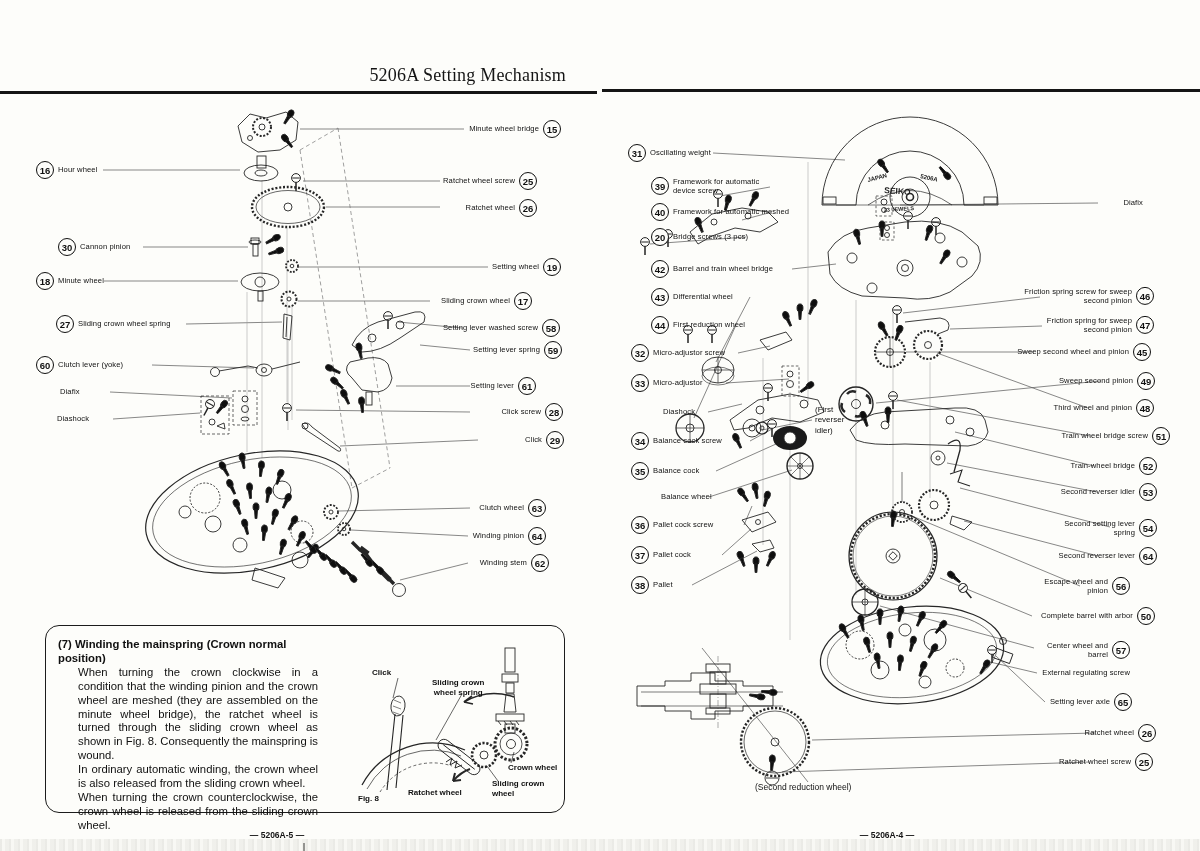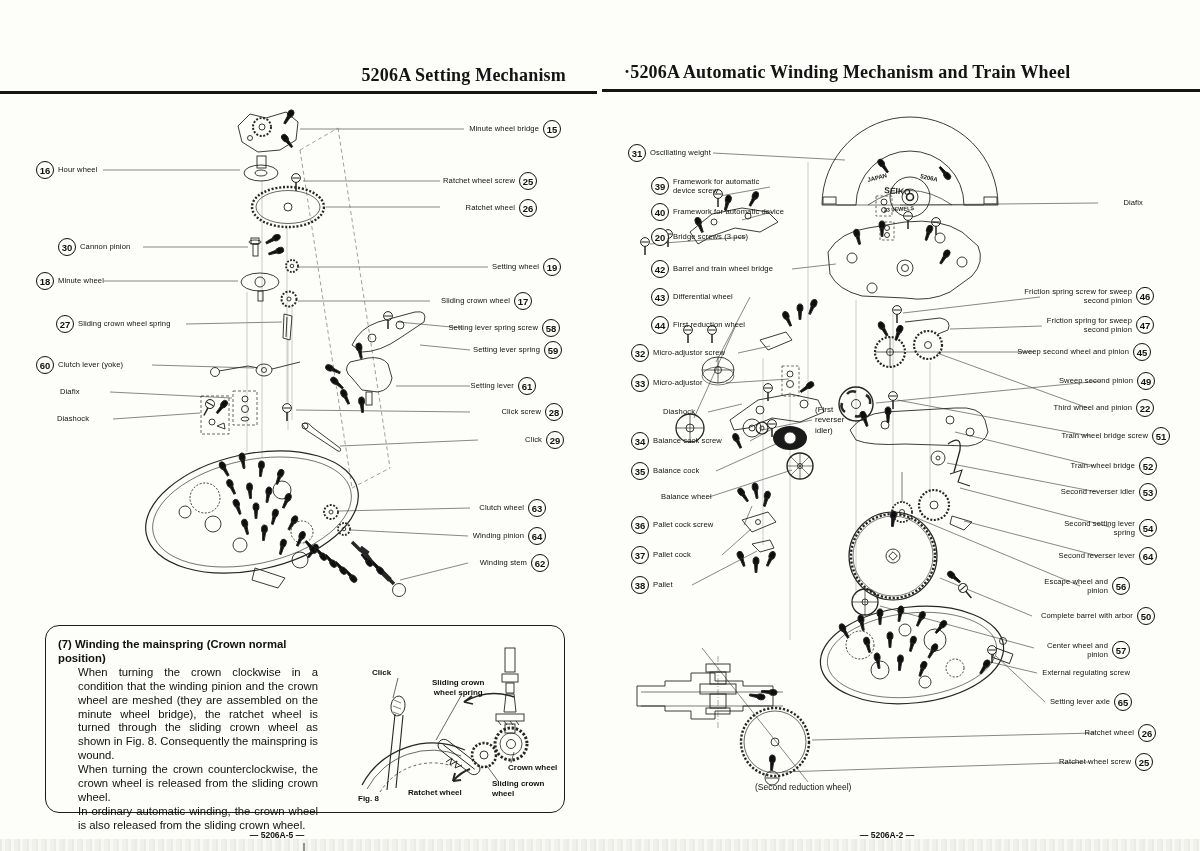--- a/index.html
+++ b/index.html
@@ -1,20 +1,20 @@
 <!DOCTYPE html>
 <html><head>
 <meta charset="utf-8">
 <style>
   html,body{margin:0;padding:0;background:#e8e8e4}
   #page{position:relative;width:1200px;height:851px;background:#fdfdfa;overflow:hidden;
         font-family:"Liberation Sans",sans-serif;color:#141414}
   #art{position:absolute;left:0;top:0;z-index:1}
   .abs{position:absolute;z-index:2}
-  .title{font-family:"Liberation Serif",serif;font-weight:bold;font-size:18px;letter-spacing:.2px;white-space:nowrap}
+  .title{font-family:"Liberation Serif",serif;font-weight:normal;font-size:18px;letter-spacing:.2px;white-space:nowrap}
   .rule{position:absolute;background:#151515;height:2.6px;z-index:2}
   
   .co{position:absolute;z-index:3;display:flex;align-items:center;gap:4px;
       font:7.6px/1.2 "Liberation Sans",sans-serif;color:#101010;transform:translateY(-50%)}
   .co .t{white-space:nowrap;letter-spacing:.1px}
   .co.R{justify-content:flex-end}
   .co.R .t{text-align:right}
   .co.w .t{white-space:normal}
   .co .n{box-sizing:border-box;width:18px;height:18px;border:1.8px solid #101010;border-radius:50%;
          background:#fdfdfa;display:flex;align-items:center;justify-content:center;
@@ -500,21 +500,20 @@
       <circle cx="752" cy="428" r="9"></circle>
           <circle cx="752" cy="428" r="3"></circle>
       <use href="#bs" transform="translate(738,442) rotate(-25)"></use>
     </g>
   </g>
 
   <rect x="303" y="843" width="2" height="8" fill="#444"></rect>
 </svg>
 
   <div class="abs title" style="left:340px;top:65px;width:226px;text-align:right">5206A Setting Mechanism</div>
-  <div class="abs title" style="left:624px;top:62px">·5206A Automatic Winding Mechanism and Train Wheel</div>
   <div class="rule" style="left:0;top:91px;width:597px"></div>
   <div class="rule" style="left:602px;top:89px;width:598px"></div>
 
   <div class="co" style="left:36px;top:170px">
       <span class="n">16</span>
       <span class="t">Hour wheel</span>
     </div>
   <div class="co" style="left:58px;top:247px">
       <span class="n">30</span>
       <span class="t">Cannon pinion</span>
@@ -552,21 +551,21 @@
     </div>
   <div class="co R" style="right:639px;top:267px">
       <span class="t">Setting wheel</span>
       <span class="n">19</span>
     </div>
   <div class="co R" style="right:668px;top:301px">
       <span class="t">Sliding crown wheel</span>
       <span class="n">17</span>
     </div>
   <div class="co R" style="right:640px;top:328px">
-      <span class="t">Setting lever spring screw</span>
+      <span class="t">Setting lever washed screw</span>
       <span class="n">58</span>
     </div>
   <div class="co R" style="right:638px;top:350px">
       <span class="t">Setting lever spring</span>
       <span class="n">59</span>
     </div>
   <div class="co R" style="right:664px;top:386px">
       <span class="t">Setting lever</span>
       <span class="n">61</span>
     </div>
@@ -588,22 +587,22 @@
     </div>
   <div class="co R" style="right:651px;top:563px">
       <span class="t">Winding stem</span>
       <span class="n">62</span>
     </div>
 
   <div id="notebox"></div>
   <div id="notetext">
     <div class="h">(7) Winding the mainspring (Crown normal position)</div>
     <p>When turning the crown clockwise in a condition that the winding pinion and the crown wheel are meshed (they are assembled on the minute wheel bridge), the ratchet wheel is turned through the sliding crown wheel as shown in Fig. 8. Consequently the mainspring is wound.</p>
+    <p>In ordinary automatic winding, the crown wheel is also released from the sliding crown wheel.</p>
     <p>When turning the crown counterclockwise, the crown wheel is released from the sliding crown wheel.</p>
-    <p>In ordinary automatic winding, the crown wheel is also released from the sliding crown wheel.</p>
   </div>
 
   <div class="figlab" style="left:372px;top:668px">Click</div>
   <div class="figlab" style="left:432px;top:678px;white-space:pre-line">Sliding crown
 wheel spring</div>
   <div class="figlab" style="left:508px;top:763px">Crown wheel</div>
   <div class="figlab" style="left:492px;top:779px;white-space:pre-line;text-align:left">Sliding crown
 wheel</div>
   <div class="figlab" style="left:408px;top:788px">Ratchet wheel</div>
   <div class="figlab" style="left:358px;top:794px">Fig. 8</div>
@@ -611,21 +610,21 @@
   <div class="co" style="left:628px;top:153px">
       <span class="n">31</span>
       <span class="t">Oscillating weight</span>
     </div>
   <div class="co w" style="left:651px;top:186px">
       <span class="n">39</span>
       <span class="t" style="width:92px">Framework for automatic device screw</span>
     </div>
   <div class="co" style="left:651px;top:212px">
       <span class="n">40</span>
-      <span class="t">Framework for automatic device</span>
+      <span class="t">Framework for automatic meshed</span>
     </div>
   <div class="co" style="left:651px;top:237px">
       <span class="n">20</span>
       <span class="t">Bridge screws (3 pcs)</span>
     </div>
   <div class="co" style="left:651px;top:269px">
       <span class="n">42</span>
       <span class="t">Barrel and train wheel bridge</span>
     </div>
   <div class="co" style="left:651px;top:297px">
@@ -685,21 +684,21 @@
   <div class="co R" style="right:49px;top:352px">
       <span class="t">Sweep second wheel and pinion</span>
       <span class="n">45</span>
     </div>
   <div class="co R" style="right:45px;top:381px">
       <span class="t">Sweep second pinion</span>
       <span class="n">49</span>
     </div>
   <div class="co R" style="right:46px;top:408px">
       <span class="t">Third wheel and pinion</span>
-      <span class="n">22</span>
+      <span class="n">48</span>
     </div>
   <div class="co R" style="right:30px;top:436px">
       <span class="t">Train wheel bridge screw</span>
       <span class="n">51</span>
     </div>
   <div class="co R" style="right:43px;top:466px">
       <span class="t">Train-wheel bridge</span>
       <span class="n">52</span>
     </div>
   <div class="co R" style="right:43px;top:492px">
@@ -716,21 +715,21 @@
     </div>
   <div class="co R w" style="right:70px;top:586px">
       <span class="t" style="width:66px">Escape wheel and pinion</span>
       <span class="n">56</span>
     </div>
   <div class="co R" style="right:45px;top:616px">
       <span class="t">Complete barrel with arbor</span>
       <span class="n">50</span>
     </div>
   <div class="co R w" style="right:70px;top:650px">
-      <span class="t" style="width:64px">Center wheel and pinion</span>
+      <span class="t" style="width:64px">Center wheel and barrel</span>
       <span class="n">57</span>
     </div>
   <div class="co R" style="right:70px;top:673px">
       <span class="t">External regulating screw</span>
     </div>
   <div class="co R" style="right:68px;top:702px">
       <span class="t">Setting lever axle</span>
       <span class="n">65</span>
     </div>
   <div class="co R" style="right:44px;top:733px">
@@ -742,16 +741,16 @@
       <span class="n">25</span>
     </div>
 
   <div class="clab" style="left:815px;top:405px">(First
 reverser
 idler)</div>
   <div class="clab" style="left:755px;top:782px;font-weight:normal;font-size:8.5px">(Second reduction wheel)</div>
 
 
   <div class="foot" style="left:222px;top:830px">— 5206A-5 —</div>
-  <div class="foot" style="left:832px;top:830px">— 5206A-2 —</div>
+  <div class="foot" style="left:832px;top:830px">— 5206A-4 —</div>
 
   <div id="grain"></div>
 </div>
 
 </body></html>

